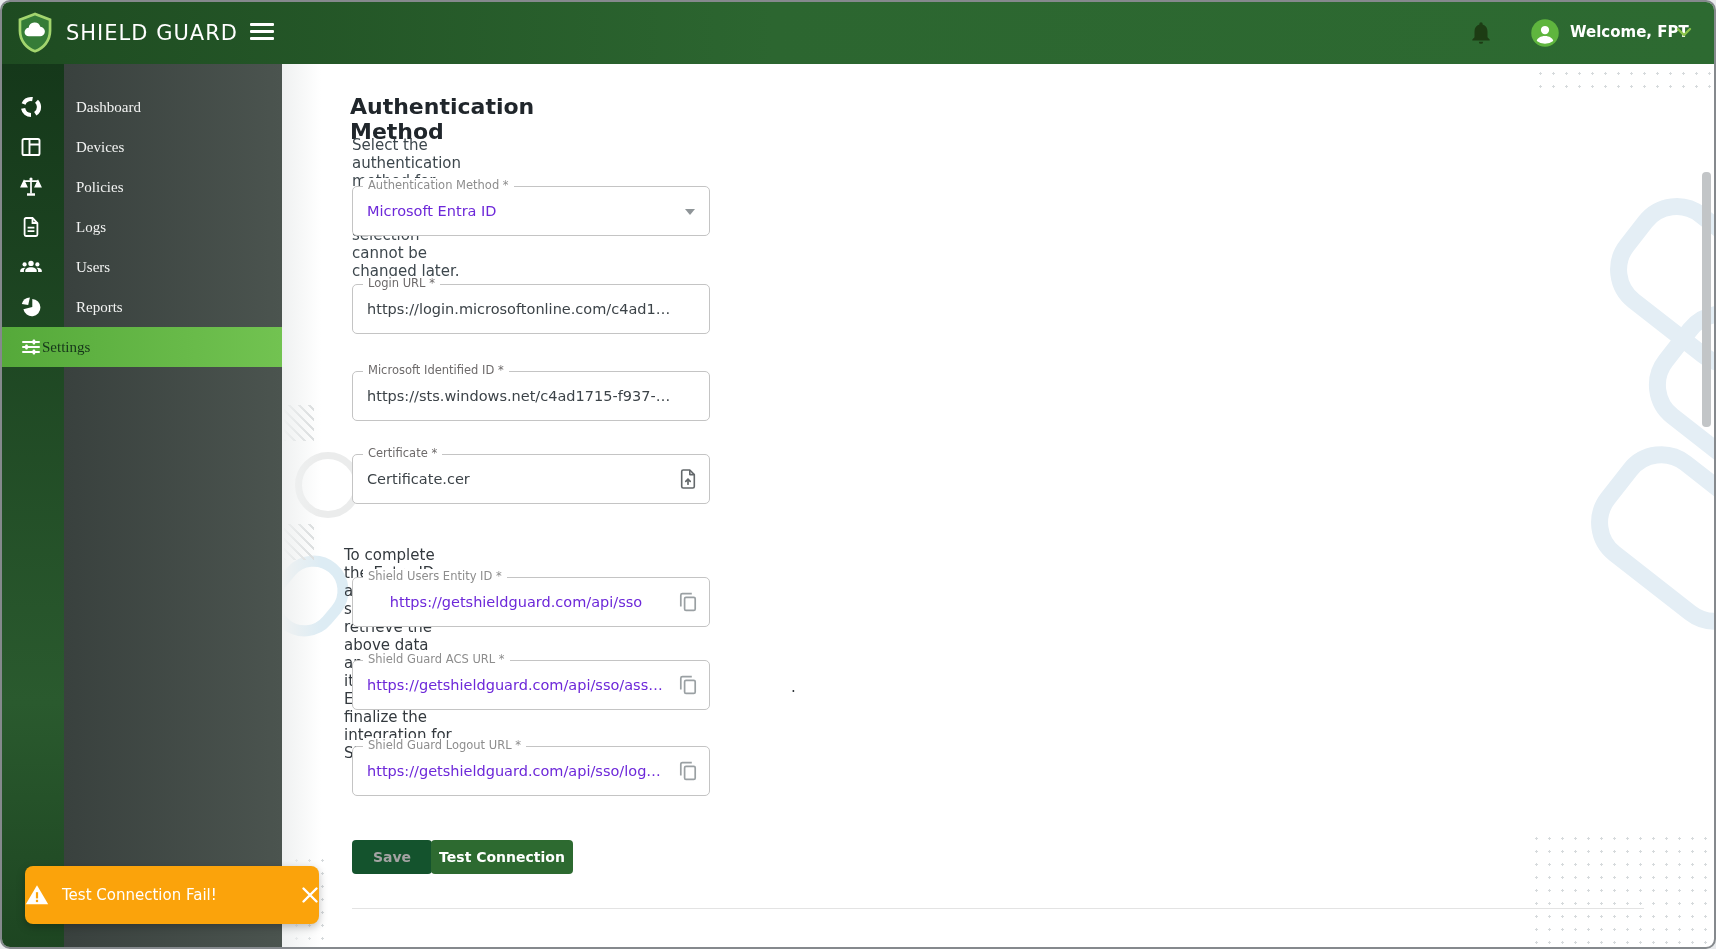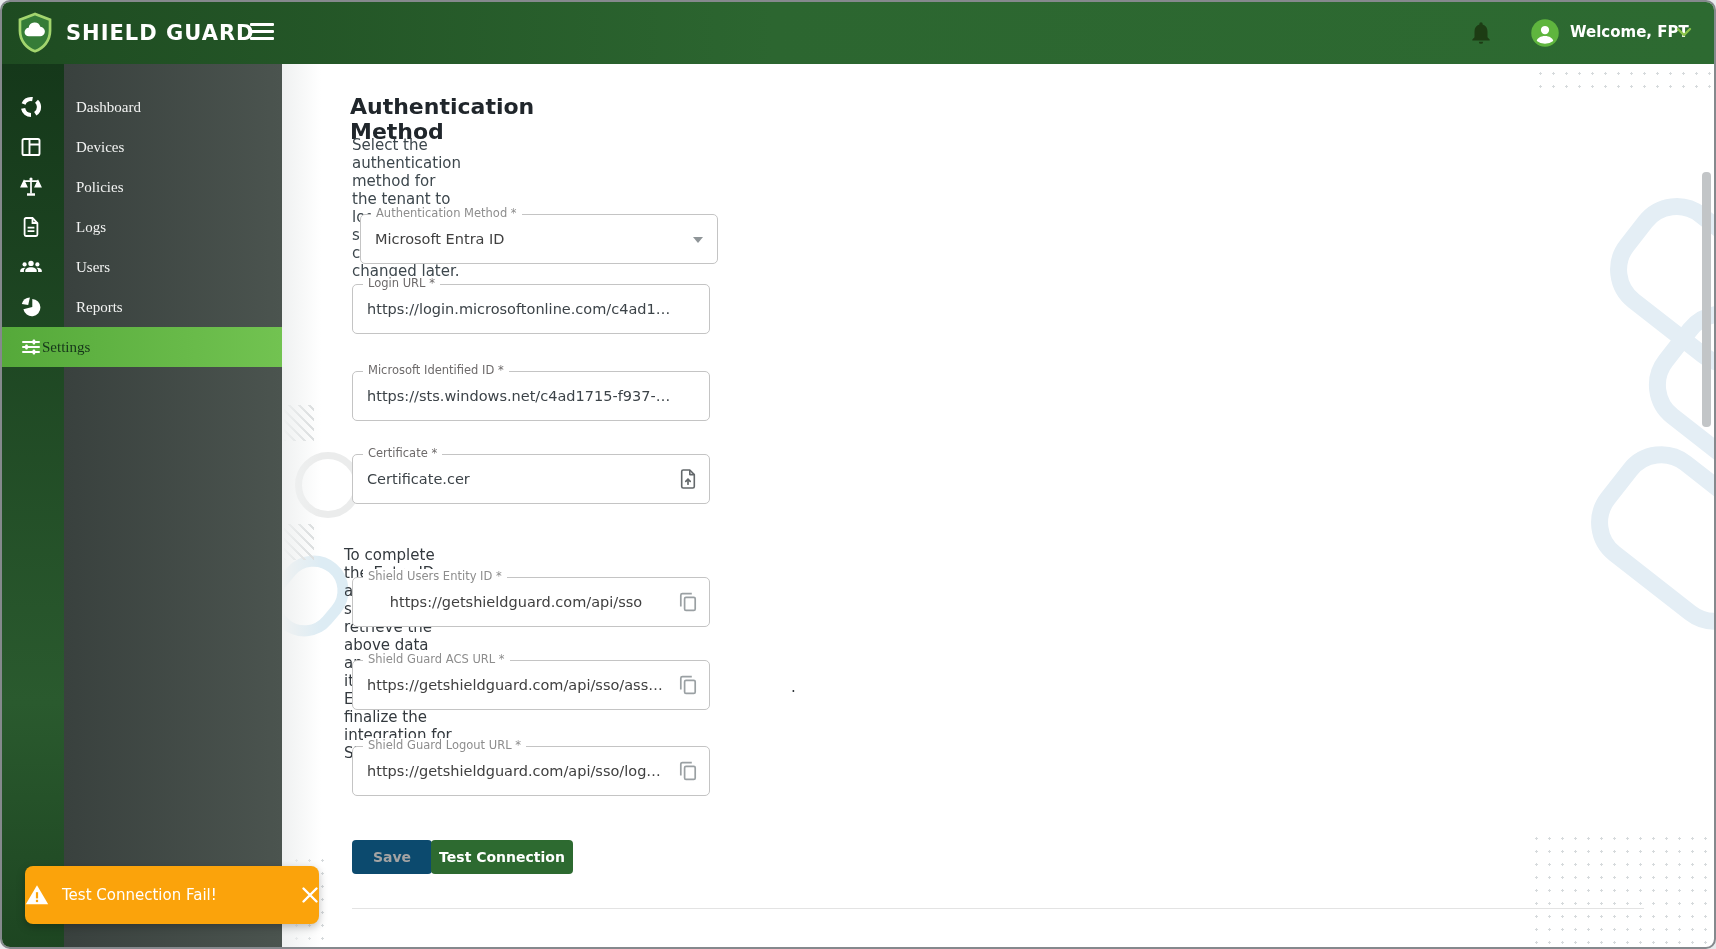--- a/index.html
+++ b/index.html
@@ -2,21 +2,21 @@
 <html><head>
 <meta charset="utf-8">
 <style>
   html,body{margin:0;padding:0;background:#e8eaec;font-family:"DejaVu Sans","Liberation Sans",sans-serif;}
   #app{position:relative;width:1716px;height:949px;box-sizing:border-box;background:#ffffff;
        border:2px solid #85898d;border-radius:10px;overflow:hidden;}
   
   .header{position:absolute;left:0;top:0;width:100%;height:62px;
           background:linear-gradient(90deg,#1e4b21 0%,#2c6630 45%,#2d6a31 100%);z-index:6;}
   .logo-wrap{position:absolute;left:14px;top:10px;display:flex;align-items:center;gap:12px;}
-  .app-title{color:#fff;font-size:21px;font-weight:700;letter-spacing:1px;line-height:42px;}
+  .app-title{color:#fff;font-size:21px;font-weight:400;letter-spacing:1px;line-height:42px;}
   .hamburger{position:absolute;left:248px;top:21px;width:24px;height:20px;cursor:pointer;}
   .hamburger span{display:block;height:3px;background:#fff;border-radius:1px;margin:0 0 4px 0;}
   .bell{position:absolute;left:1466px;top:18px;width:26px;height:26px;}
   .account{position:absolute;left:1528px;top:16px;width:30px;height:30px;}
   .welcome{position:absolute;left:1568px;top:21px;color:#fff;font-size:15px;font-weight:700;text-align:center;}
   .hdr-caret{position:absolute;left:1674px;top:25px;width:16px;height:10px;}
   
   .side-rail{position:absolute;left:0;top:62px;width:62px;height:887px;
              background:linear-gradient(180deg,#15381a 0%,#2a5a2e 72%,#1d4521 100%);z-index:5;}
   .side-panel{position:absolute;left:62px;top:62px;width:218px;height:887px;
@@ -38,29 +38,29 @@
   .scroll-thumb{position:absolute;right:3px;top:170px;width:9px;height:255px;background:#c2c5c7;border-radius:4px;z-index:8;}
   
   .content{position:absolute;left:0;top:0;z-index:3;}
   .page-title{position:absolute;left:348px;top:92px;font-size:22px;font-weight:700;color:#20262b;}
   .page-sub{position:absolute;left:350px;top:134px;font-size:15px;color:#3d474d;}
   .note{position:absolute;left:342px;top:544px;font-size:15px;color:#33393e;}
   .field{position:absolute;left:350px;width:358px;height:50px;border:1px solid #c4c4c4;border-radius:5px;background:#fff;box-sizing:border-box;}
   .flabel{position:absolute;top:-9px;left:10px;background:#fff;padding:0 5px;font-size:11.5px;color:#6d6a6a;white-space:nowrap;}
   .fvalue{position:absolute;left:14px;right:38px;top:50%;transform:translateY(-50%);
           font-size:14.5px;color:#3c4348;white-space:nowrap;overflow:hidden;text-overflow:ellipsis;}
-  .field.disabled .fvalue{color:#404040;}
+  .field.disabled .fvalue{color:#6d28d9;}
   .field.disabled .flabel{color:#8d8d8d;}
   .ticon{position:absolute;right:9px;top:50%;transform:translateY(-50%);width:24px;height:24px;}
   .caret{position:absolute;right:14px;top:22px;width:0;height:0;
          border-left:5.5px solid transparent;border-right:5.5px solid transparent;border-top:6px solid #8f9598;}
   .stray-dot{position:absolute;left:789px;top:676px;font-size:15px;color:#33393e;}
   .btn{position:absolute;top:838px;height:34px;border:none;border-radius:4px;font-family:inherit;
        font-size:14px;font-weight:700;cursor:pointer;}
-  .btn-save{left:350px;width:80px;background:#0c4a6e;color:#a3a3a3;cursor:default;}
+  .btn-save{left:350px;width:80px;background:#14532d;color:#a3a3a3;cursor:default;}
   .btn-test{left:429px;width:142px;background:#2d6a30;color:#fff;}
   .divider{position:absolute;left:350px;top:906px;width:1292px;height:1px;background:#e3e3e3;}
   
   .toast{position:absolute;left:23px;top:864px;width:294px;height:58px;background:#fba30b;border-radius:8px;
          display:flex;align-items:center;padding:0 0;box-sizing:border-box;z-index:9;
          box-shadow:0 3px 8px rgba(0,0,0,.25);}
   .toast-msg{color:#fff;font-size:15px;margin-left:13px;}
   .toast-close{margin-left:auto;width:18px;height:18px;cursor:pointer;}
 </style>
 </head>
@@ -189,21 +189,21 @@
         </g>
       </svg>
       <span class="nlabel">Settings</span>
     </div>
   </div>
 
   <div class="content">
     <div class="page-title">Authentication Method</div>
     <div class="page-sub">Select the authentication method for the tenant to login. This selection cannot be changed later.</div>
 
-    <div class="field disabled" style="top:212px;margin-left:8px;">
+    <div class="field disabled" style="top:184px;">
       <span class="flabel">Authentication Method *</span>
       <div class="fvalue">Microsoft Entra ID</div>
       <span class="caret"></span>
     </div>
 
     <div class="field" style="top:282px;">
       <span class="flabel">Login URL *</span>
       <div class="fvalue">https://login.microsoftonline.com/c4ad1715-f937…</div>
     </div>
 

